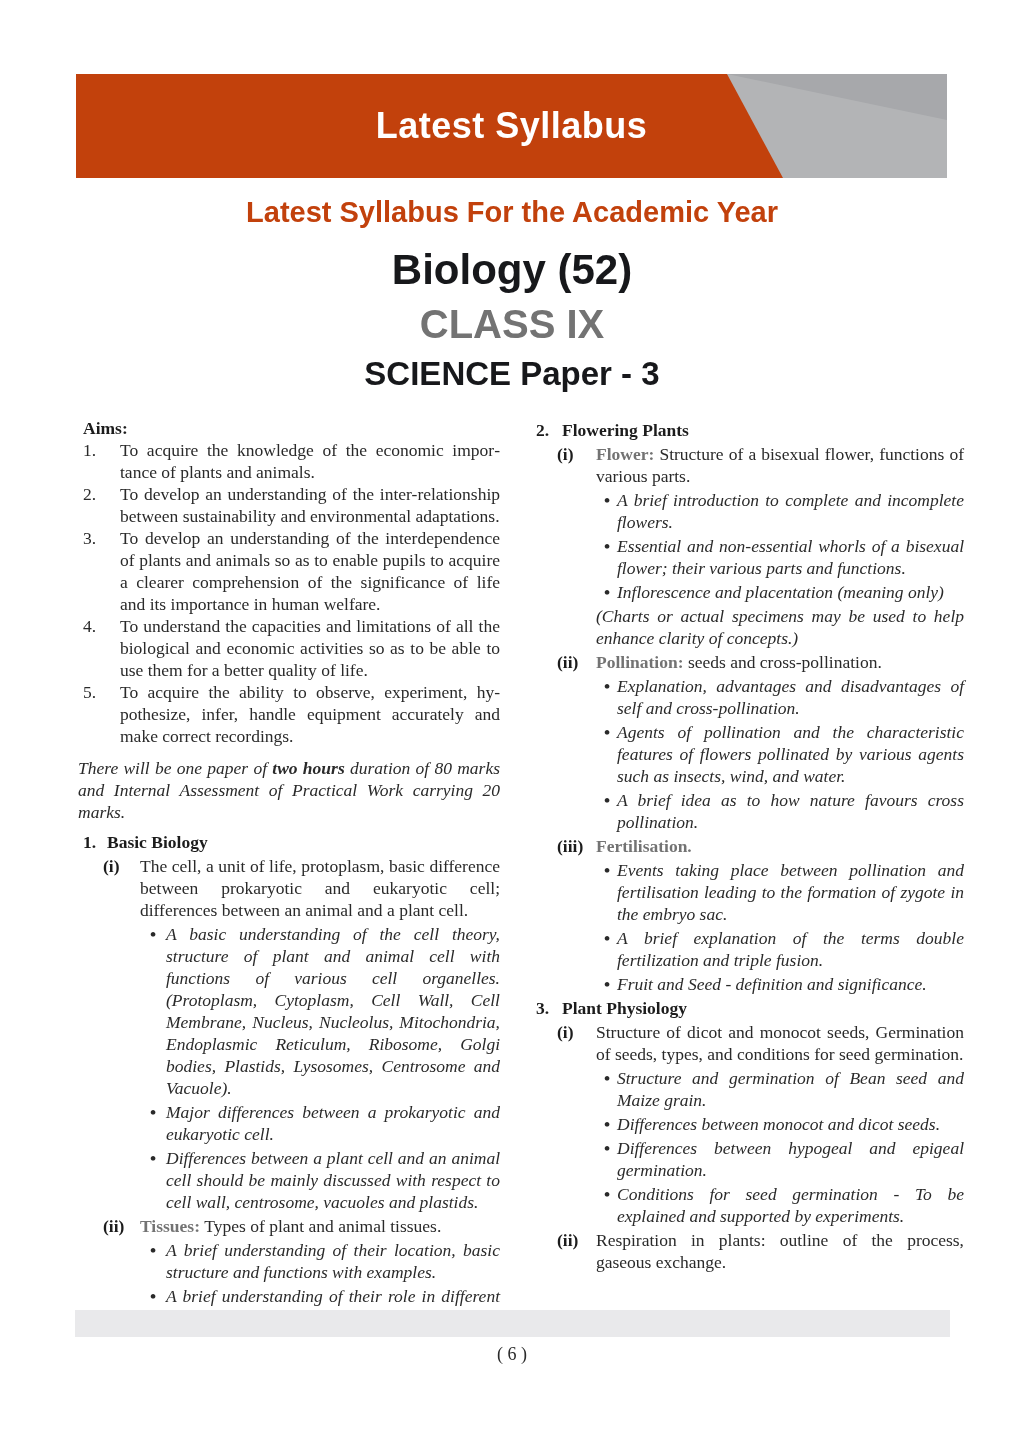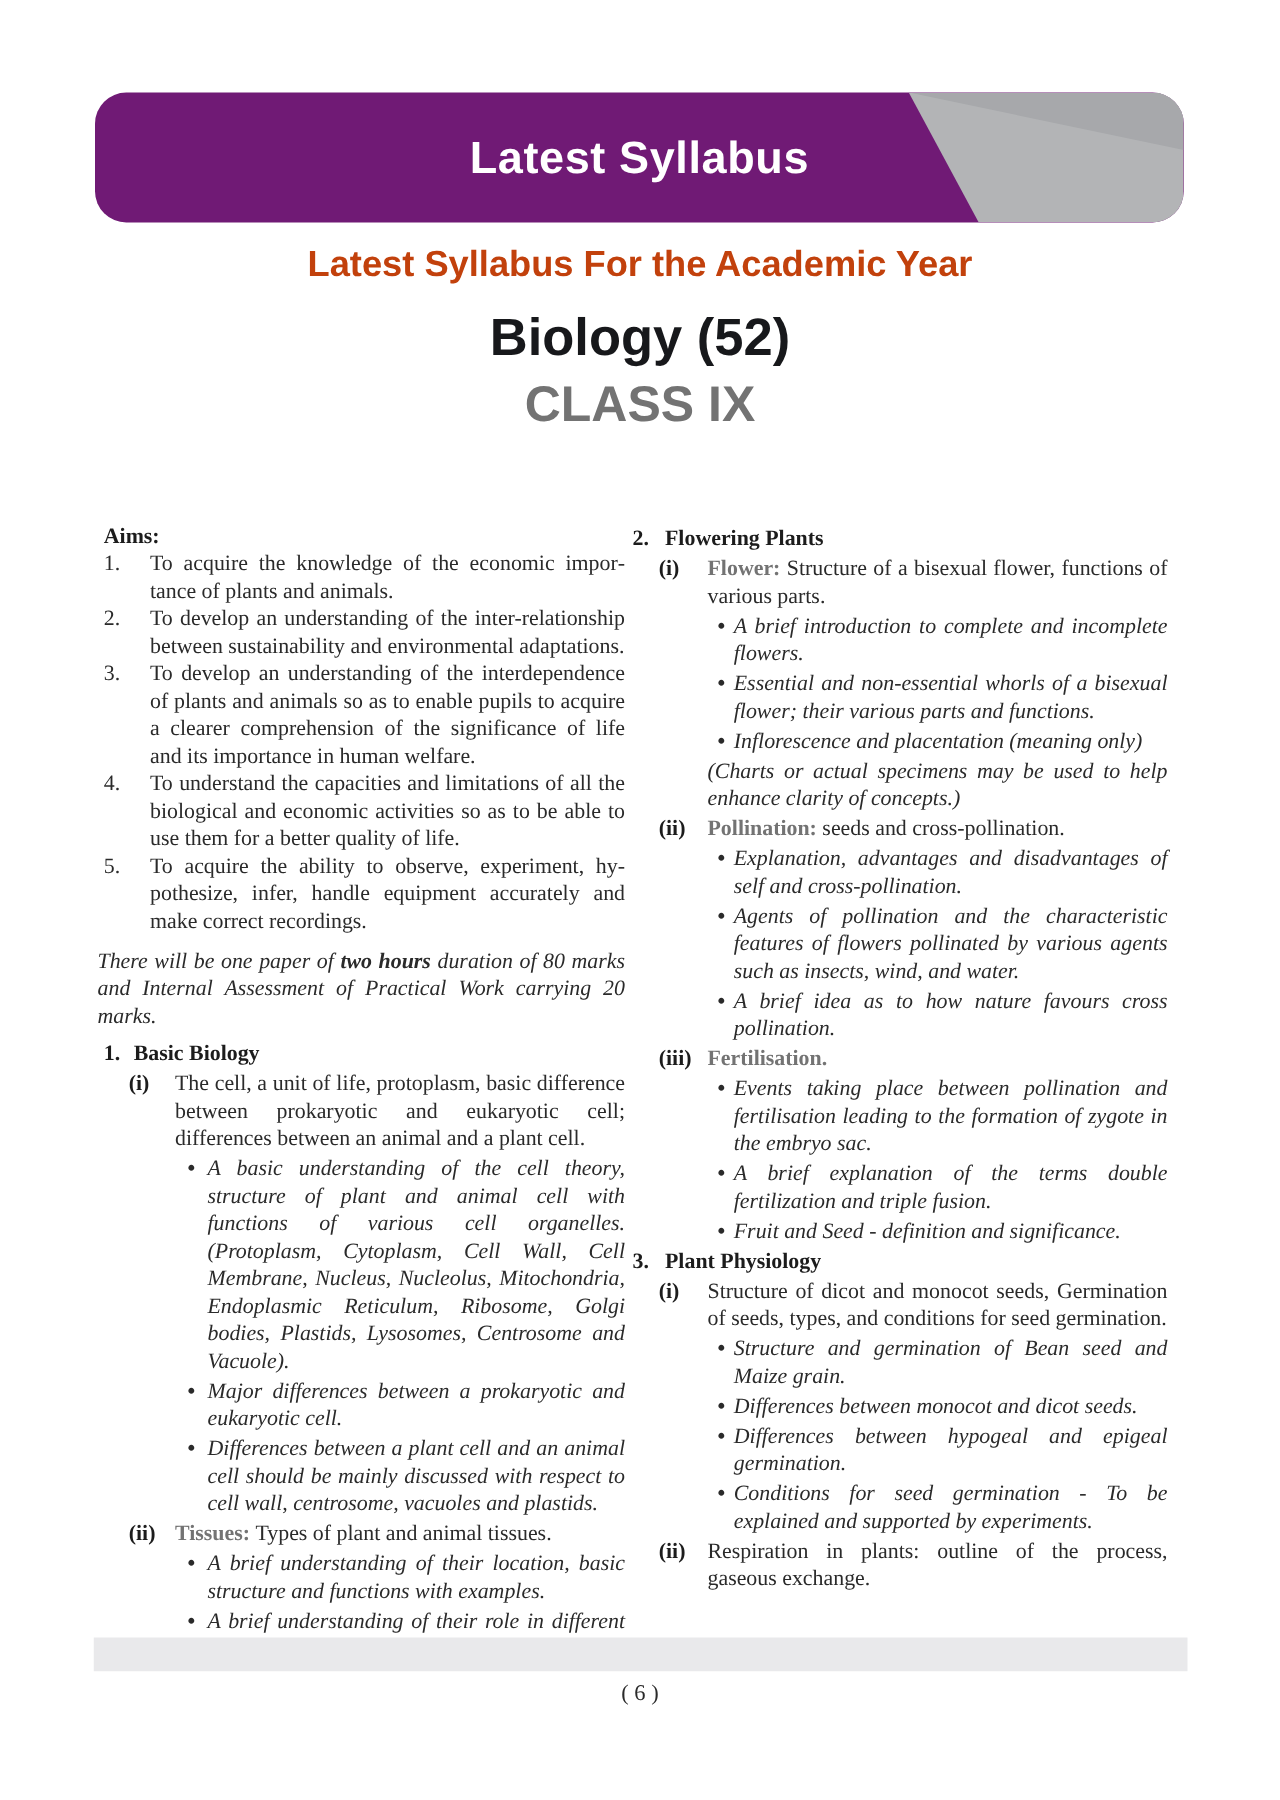--- a/index.html
+++ b/index.html
@@ -7,21 +7,21 @@
     width: 1024px; height: 1440px;
     font-family: "Liberation Serif", serif;
     color: #2a2a2a;
   }
   .page { position: relative; width: 1024px; height: 1440px; overflow: hidden; background: #ffffff; }
 
   
   .banner {
     position: absolute; left: 76px; top: 74px;
     width: 871px; height: 104px;
-    background: #701a75; overflow: hidden; border-radius: 25px;
+    background: #c2410c; overflow: hidden;
   }
   .banner-light {
     position: absolute; left: 651px; top: 0; width: 220px; height: 104px;
     background: #b3b4b6;
     clip-path: polygon(0 0, 220px 0, 220px 104px, 56px 104px);
   }
   .banner-light-top {
     position: absolute; left: 0; top: 0; width: 220px; height: 104px;
     background: #a7a8ab;
     clip-path: polygon(0 0, 220px 0, 220px 46px);
@@ -39,21 +39,21 @@
     font-family: "Liberation Sans", sans-serif; font-weight: 700;
   }
   .h-sub     { top: 196px; font-size: 29px; color: #c2410c; }
   .h-subject { top: 246px; font-size: 42px; color: #17181b; }
   .h-class   { top: 302px; font-size: 40px; color: #737373; }
   .h-paper   { top: 355px; font-size: 33px; color: #17181b; }
 
   
   .cols {
     position: absolute; left: 75px; top: 417px; width: 875px;
-    display: flex; gap: 6px;
+    display: flex; gap: 36px;
     font-size: 17.5px; line-height: 22px;
   }
   .col-left  { width: 425px; flex: none; }
   .col-right { width: 428px; flex: none; }
 
   .aims-head { font-weight: 700; padding-left: 8px; color: #1c1c1c; }
 
   .aim { display: flex; }
   .aim-num { flex: none; width: 45px; padding-left: 8px; box-sizing: border-box; }
   .aim-text { flex: 1; margin: 0; text-align: justify; }
@@ -98,20 +98,21 @@
   <div class="banner">
     <div class="banner-light">
       <div class="banner-light-top"></div>
     </div>
     <div class="banner-title">Latest Syllabus</div>
   </div>
 
   <div class="h-center h-sub">Latest Syllabus For the Academic Year</div>
   <div class="h-center h-subject">Biology (52)</div>
   <div class="h-center h-class">CLASS IX</div>
+  <div class="h-center h-paper">SCIENCE Paper - 3</div>
 
   <div class="cols">
 
     <div class="col-left">
       <div class="aims-head">Aims:</div>
 
       <div class="aim">
         <span class="aim-num">1.</span>
         <p class="aim-text">To acquire the knowledge of the economic impor­tance of plants and animals.</p>
       </div>

